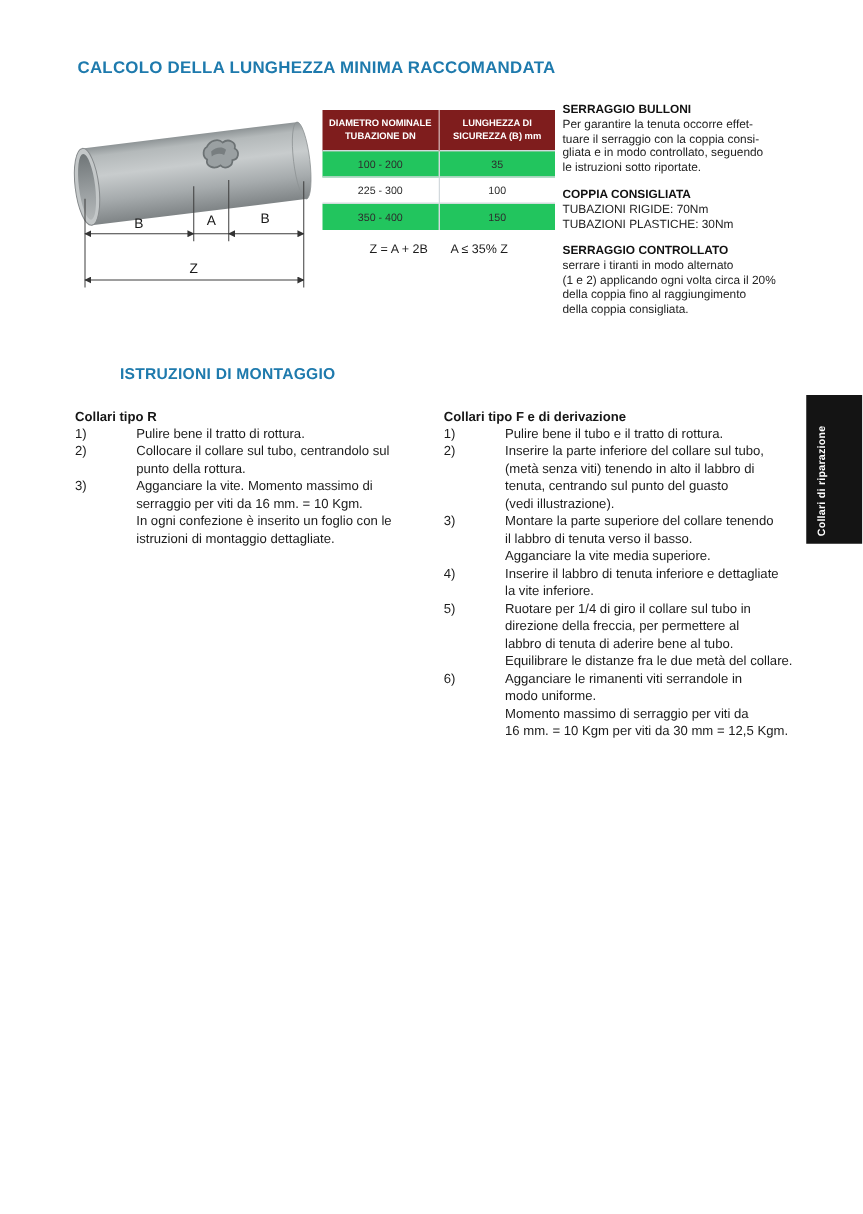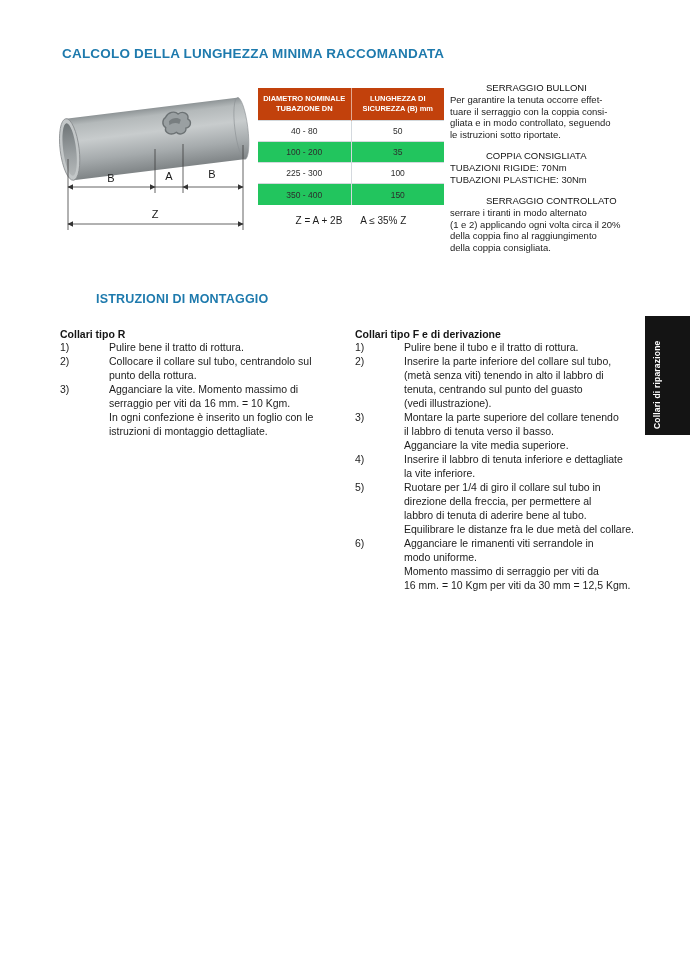--- a/index.html
+++ b/index.html
@@ -11,37 +11,37 @@
   .title {
     position:absolute; left:62px; top:46px;
     font-size:13.5px; font-weight:bold; color:#1e7aad; letter-spacing:.2px;
   }
   
   .diagram { position:absolute; left:55px; top:83px; }
   
   .table-block { position:absolute; left:258px; top:88px; width:186px; }
   table { border-collapse:collapse; width:100%; }
   th {
-    background:#c2410c; color:#fff; font-size:7.5px; font-weight:bold;
+    background:#7f1d1d; color:#fff; font-size:7.5px; font-weight:bold;
     padding:6px 5px; line-height:1.35; text-align:center; vertical-align:middle;
   }
   th + th { border-left:1px solid rgba(255,255,255,.55); }
   td {
     font-size:8.5px; color:#2d2d2d; text-align:center; height:21px;
     border-top:1px solid #d3d9dd;
   }
   td + td { border-left:1px solid #d3d9dd; }
   tr.alt td { background:#22c55e; }
   .formula {
     margin-top:10px; display:flex; justify-content:center; gap:18px;
     font-size:10px; color:#1d1d1d;text-align:center;
   }
   
   .info-col { position:absolute; left:450px; top:82px; width:201px; }
-  .info-sec h3 { font-size:9.5px; font-weight:normal; color:#111; line-height:12px;margin-left:36px; }
+  .info-sec h3 { font-size:9.5px; font-weight:bold; color:#111; line-height:12px; }
   .info-sec p {
     font-size:9.5px; line-height:11.5px; color:#222;
     white-space:pre-line; margin-bottom:10px;
   }
   
   .section-title {
     position:absolute; left:64px; top:292px;
     font-size:12.5px; font-weight:bold; color:#1e7aad; letter-spacing:.2px;padding-left:32px;
   }
   .col { position:absolute; top:328px; }
@@ -128,24 +128,20 @@
 
   <div class="table-block">
     <table>
       <thead>
         <tr>
           <th style="width:50%">DIAMETRO NOMINALE TUBAZIONE DN</th>
           <th>LUNGHEZZA DI SICUREZZA (B) mm</th>
         </tr>
       </thead>
       <tbody>
-        <tr>
-          <td>40 - 80</td>
-          <td>50</td>
-        </tr>
         <tr class="alt">
           <td>100 - 200</td>
           <td>35</td>
         </tr>
         <tr>
           <td>225 - 300</td>
           <td>100</td>
         </tr>
         <tr class="alt">
           <td>350 - 400</td>

